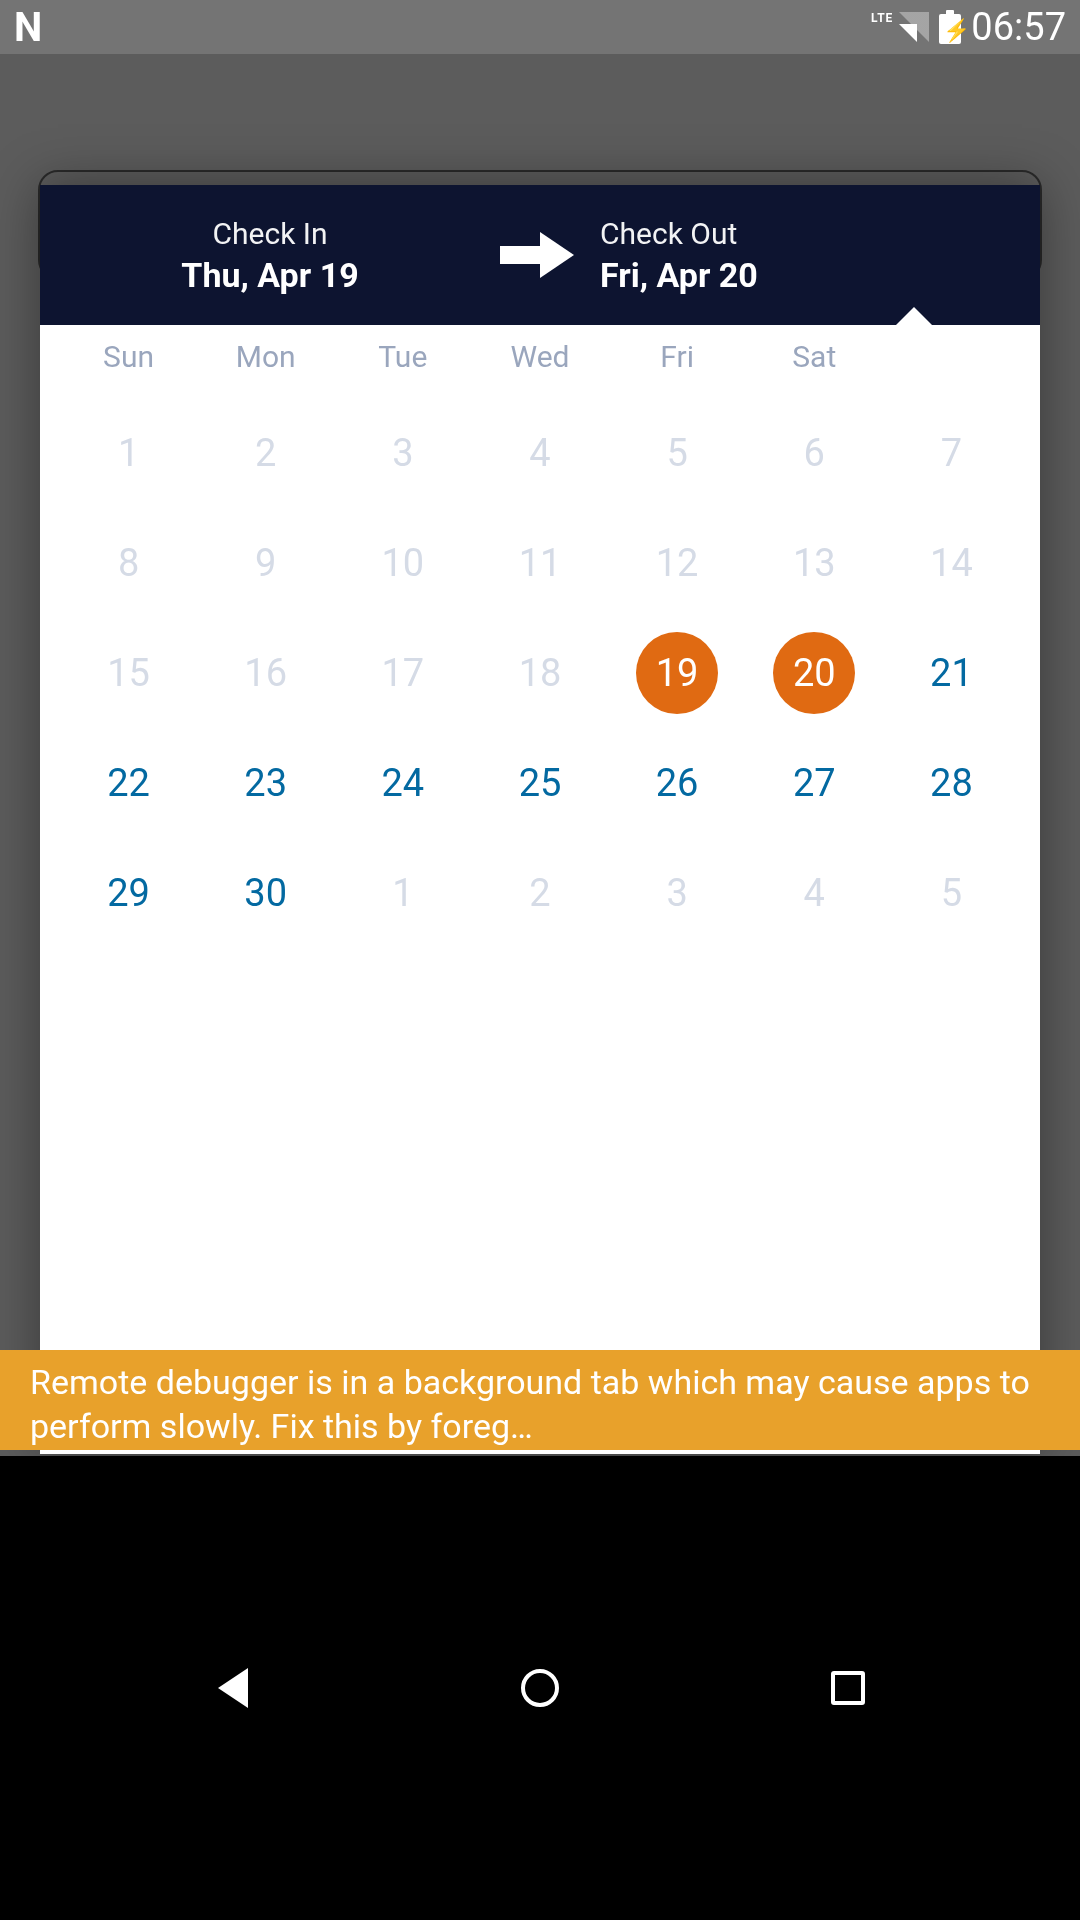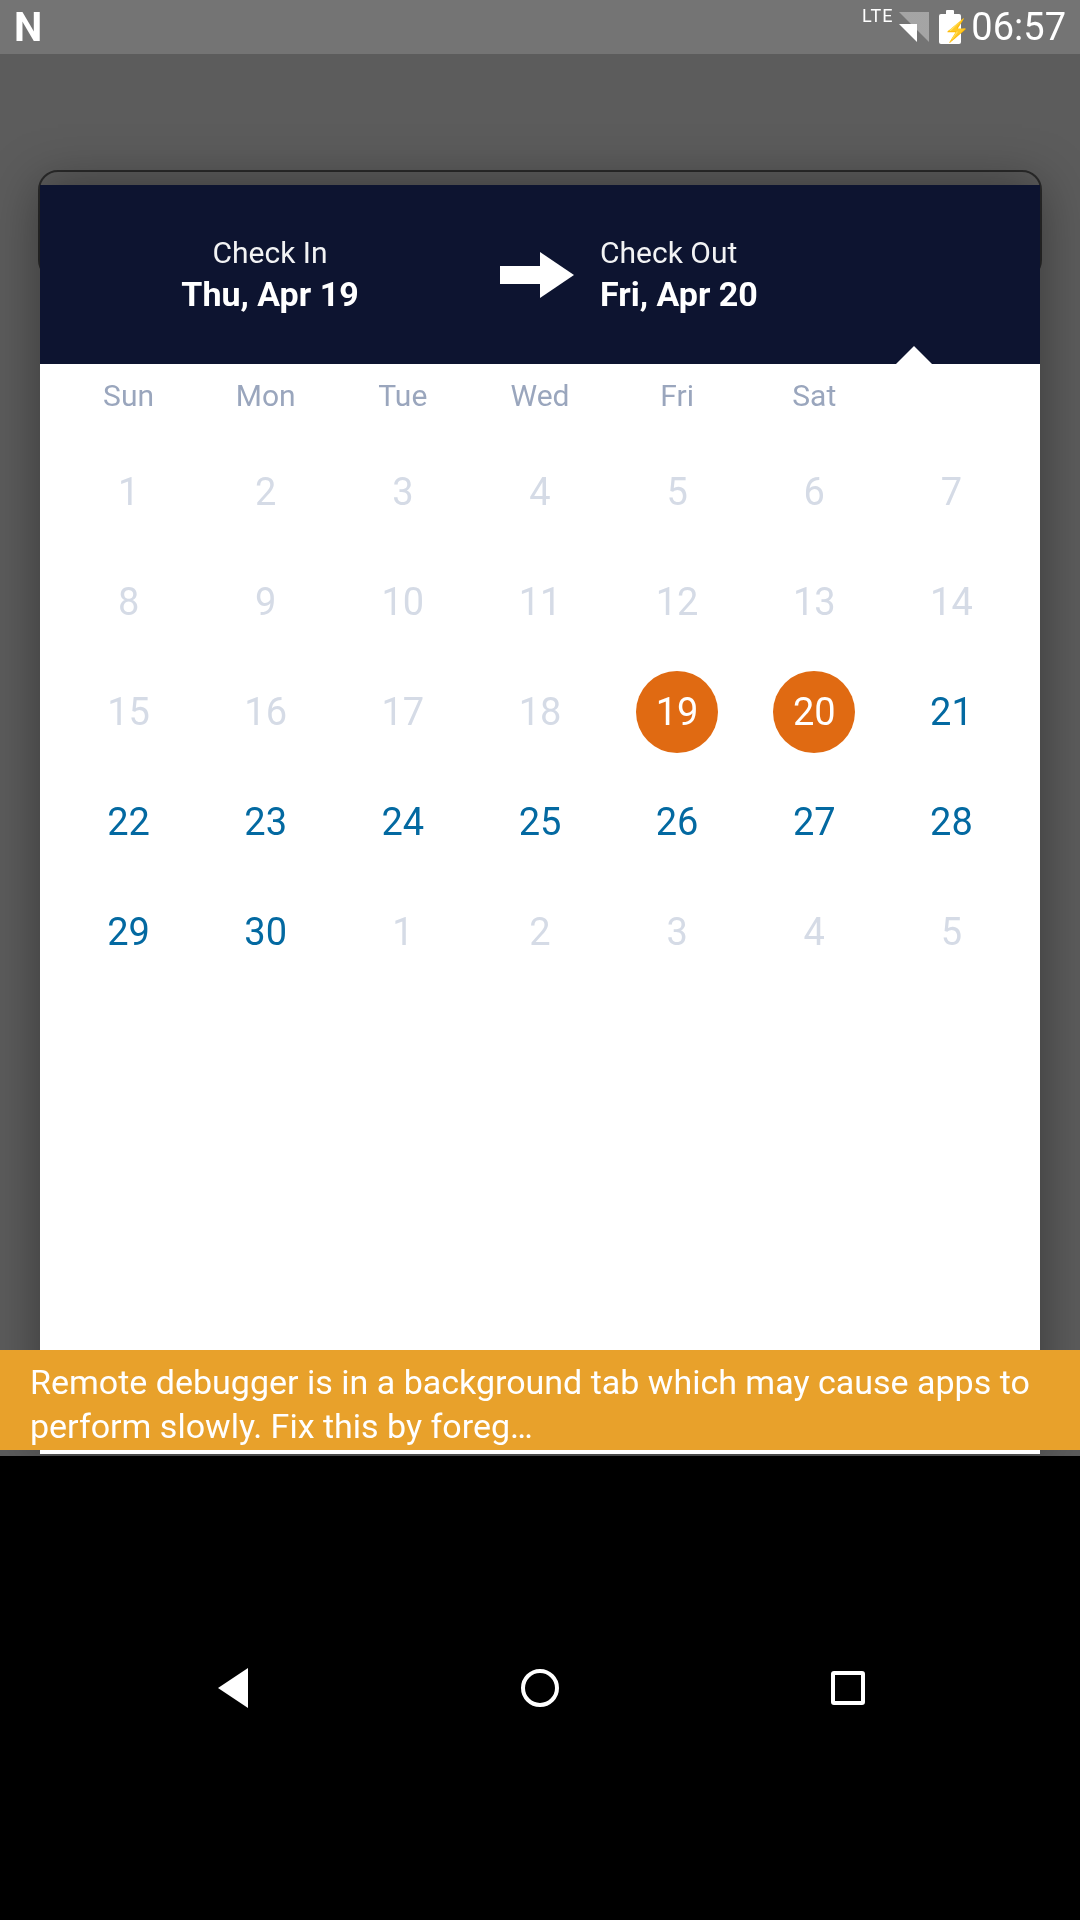--- a/index.html
+++ b/index.html
@@ -16,21 +16,21 @@
     background: #747474;
     display: flex;
     align-items: center;
     justify-content: space-between;
     padding: 0 14px;
     color: #fff;
   }
   .status-left { display: flex; align-items: center; }
   .status-right { display: flex; align-items: center; gap: 10px; }
   .n-icon { font-weight: 700; font-size: 40px; letter-spacing: -2px; }
-  .lte { font-size: 18px; font-weight: 400; letter-spacing: 1px; margin-right: -4px; align-self: flex-start; }
+  .lte { font-size: 12px; font-weight: 700; letter-spacing: 1px; margin-right: -4px; align-self: flex-start; margin-top: 6px; }
   .signal-icon { width: 30px; height: 30px; position: relative; }
   .signal-icon::before {
     content: "";
     position: absolute; inset: 0;
     background: linear-gradient(to top right, transparent 49%, rgba(255,255,255,0.35) 51%);
   }
   .signal-icon::after {
     content: "";
     position: absolute; left: 0; bottom: 0; width: 60%; height: 60%;
     background: linear-gradient(to top right, transparent 49%, #fff 51%);
@@ -60,21 +60,21 @@
     position: absolute;
     left: 40px; right: 40px;
     top: 185px; bottom: 466px;
     background: #fff;
     display: flex;
     flex-direction: column;
     box-shadow: 0 0 50px rgba(0,0,0,0.4);
   }
 
   .modal-header {
-    height: 179px;
+    height: 140px;
     background: #0d1430;
     color: #fff;
     display: flex;
     align-items: center;
     position: relative;
   }
   .hdr-col { flex: 1; text-align: center; }
   .hdr-col.left { text-align: center; padding-left: 20px; padding-right: 20px; }
   .hdr-col.right { text-align: left; padding-left: 20px; padding-right: 20px; }
   .hdr-label { font-size: 30px; font-weight: 400; opacity: 0.95; }

